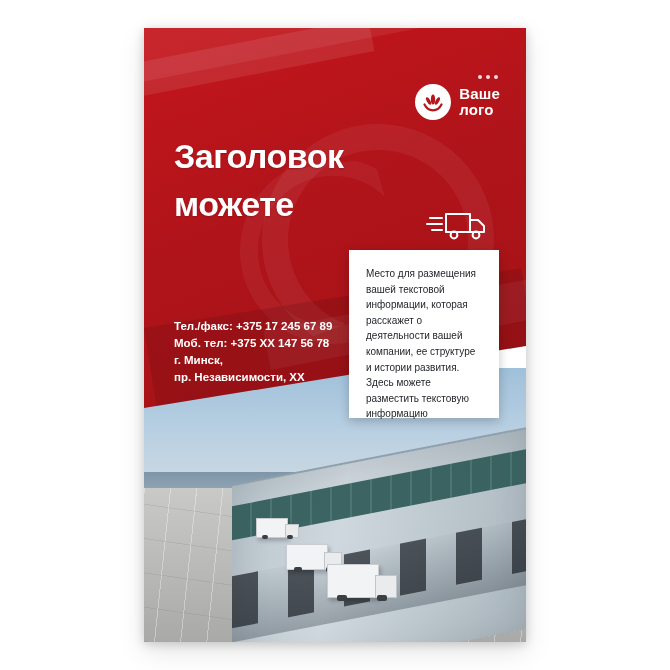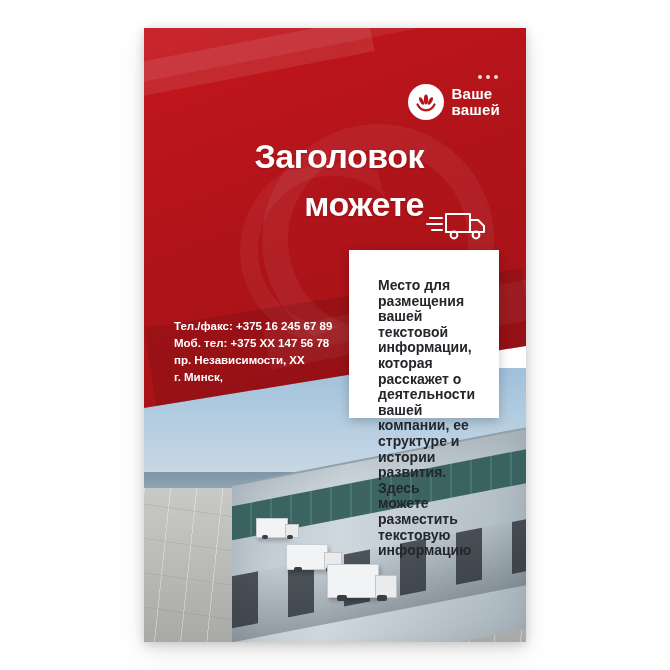--- a/index.html
+++ b/index.html
@@ -234,21 +234,20 @@
     position: absolute;
     left: 30px;
     top: 104px;
     width: 250px;
     color: #ffffff;
     font-size: 34px;
     line-height: 48px;
     font-weight: bold;
     letter-spacing: -0.5px;
     text-shadow: 0 1px 2px rgba(0,0,0,0.18);
-    text-align: right;
   }
   .headline div { white-space: nowrap; }
   
   .contacts {
     position: absolute;
     left: 30px;
     top: 290px;
     color: #ffffff;
     font-size: 11.5px;
     font-weight: bold;
@@ -268,25 +267,25 @@
     left: 205px;
     top: 222px;
     width: 150px;
     height: 168px;
     background: #ffffff;
     box-shadow: 0 3px 10px rgba(0,0,0,0.22);
     padding: 12px 13px;
     box-sizing: border-box;
   }
   .card p {
-    margin: 16px;
+    margin: 4px;
     color: #23262b;
-    font-size: 14px;
+    font-size: 10px;
     line-height: 15.6px;
-    font-weight: bold;
+    font-weight: normal;
   }
 </style>
 </head>
 <body>
 
 <div class="stage">
   <div class="sheet">
 
     <div class="photo">
       <div class="sky"></div>
@@ -338,21 +337,21 @@
           <g fill="#b8151b">
             <ellipse cx="12" cy="9.5" rx="2.1" ry="5"></ellipse>
             <ellipse cx="7.6" cy="11" rx="1.8" ry="4.2" transform="rotate(-28 7.6 11)"></ellipse>
             <ellipse cx="16.4" cy="11" rx="1.8" ry="4.2" transform="rotate(28 16.4 11)"></ellipse>
           </g>
           <path d="M3.5 14.5c2 4 5.2 5.8 8.5 5.8s6.5-1.8 8.5-5.8" fill="none" stroke="#b8151b" stroke-width="2.2" stroke-linecap="round"></path>
         </svg>
       </div>
       <div class="logo-text">
         <div>Ваше</div>
-        <div>вашей</div>
+        <div>лого</div>
       </div>
     </div>
 
     <div class="headline">
       <div>Заголовок</div>
       <div>можете</div>
     </div>
 
     <div class="truck-icon">
       <svg width="62" height="40" viewBox="0 0 62 40" aria-hidden="true">
@@ -361,24 +360,24 @@
           <path d="M44 14h8l6 6v6h-14z"></path>
           <circle cx="28" cy="29" r="3.4"></circle>
           <circle cx="50" cy="29" r="3.4"></circle>
           <path d="M20 26h4M32 26h14"></path>
           <path d="M4 12h12M1 18h15M6 24h10"></path>
         </g>
       </svg>
     </div>
 
     <div class="contacts">
-      <div>Тел./факс: +375 16 245 67 89</div>
+      <div>Тел./факс: +375 17 245 67 89</div>
       <div>Моб. тел: +375 XX 147 56 78</div>
+      <div>г. Минск,</div>
       <div>пр. Независимости, XX</div>
-      <div>г. Минск,</div>
     </div>
 
     <div class="card">
       <p>Место для размещения вашей текстовой информации, которая расскажет о деятельности вашей компании, ее структуре и истории развития. Здесь можете разместить текстовую информацию</p>
     </div>
 
   </div>
 </div>
 
 </body></html>

